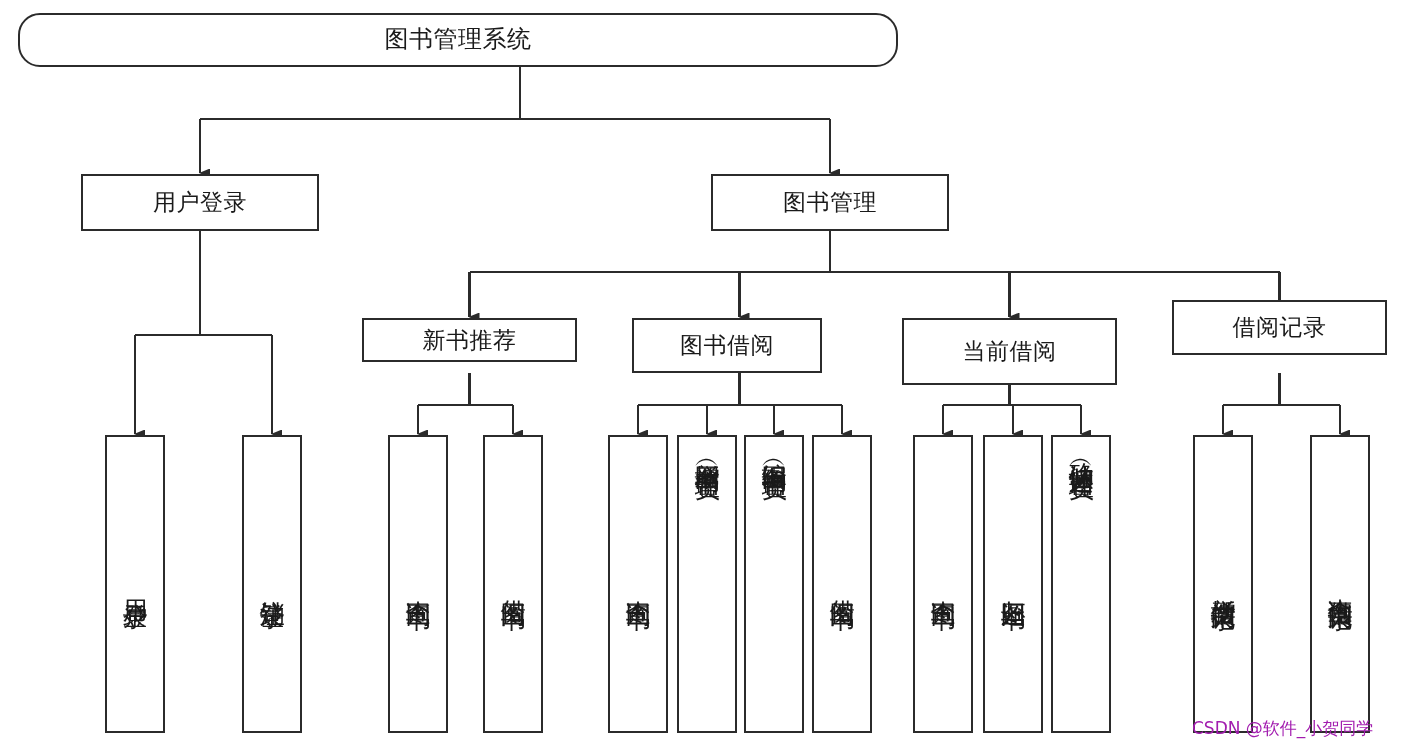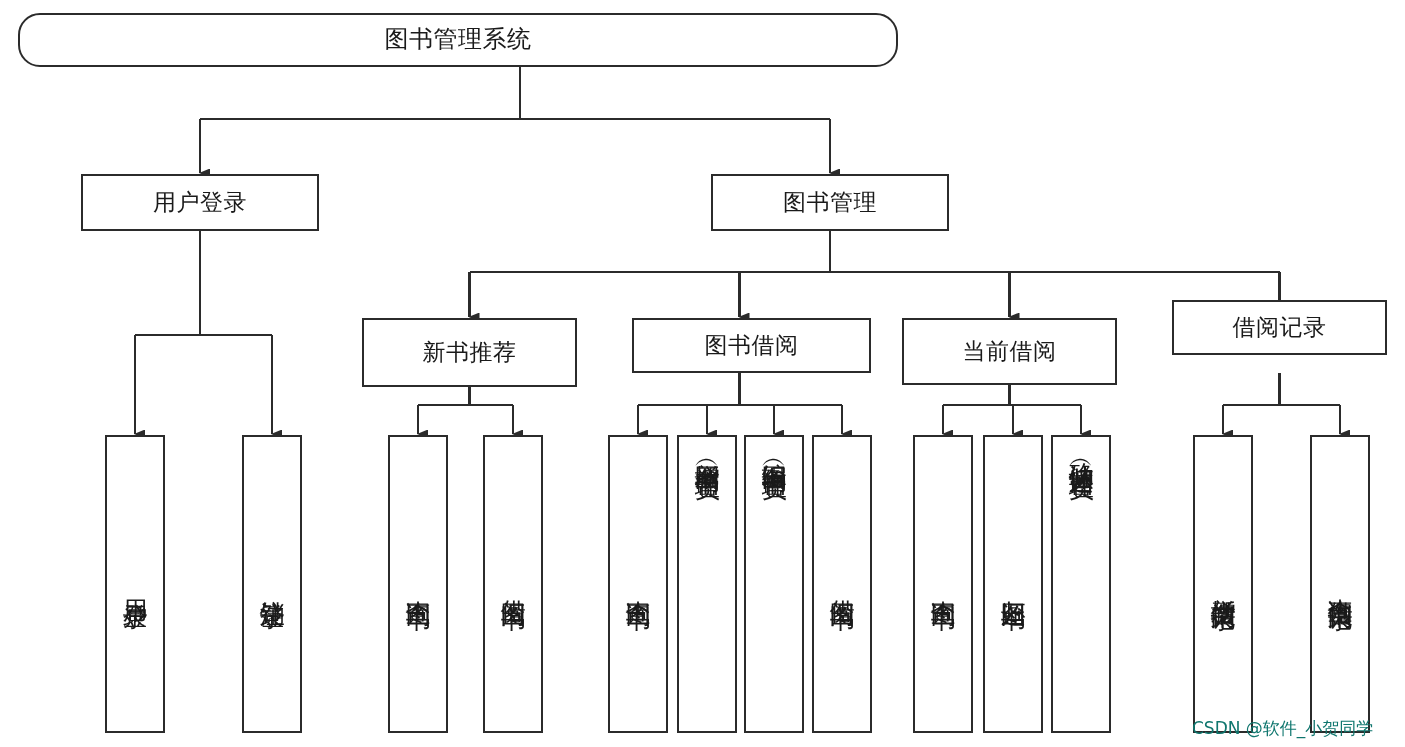--- a/index.html
+++ b/index.html
@@ -102,24 +102,24 @@
   <div id="node-layer">
       <div class="node-box horizontal root" style="left: 18px; top: 13px; width: 880px; height: 54px; border-radius: 22px;">
         <span class="node-label">图书管理系统</span>
       </div>
       <div class="node-box horizontal" style="left: 81px; top: 174px; width: 238px; height: 57px;">
         <span class="node-label">用户登录</span>
       </div>
       <div class="node-box horizontal" style="left: 711px; top: 174px; width: 238px; height: 57px;">
         <span class="node-label">图书管理</span>
       </div>
-      <div class="node-box horizontal" style="left: 362px; top: 318px; width: 215px; height: 69px;">
+      <div class="node-box horizontal" style="left: 362px; top: 318px; width: 215px; height: 44px;">
         <span class="node-label">新书推荐</span>
       </div>
-      <div class="node-box horizontal" style="left: 632px; top: 318px; width: 239px; height: 55px;">
+      <div class="node-box horizontal" style="left: 632px; top: 318px; width: 190px; height: 55px;">
         <span class="node-label">图书借阅</span>
       </div>
       <div class="node-box horizontal" style="left: 902px; top: 318px; width: 215px; height: 67px;">
         <span class="node-label">当前借阅</span>
       </div>
       <div class="node-box horizontal" style="left: 1172px; top: 300px; width: 215px; height: 55px;">
         <span class="node-label">借阅记录</span>
       </div>
       <div class="node-box vertical center-v" style="left: 105px; top: 435px; width: 60px; height: 298px;">
         <span class="node-label">用户登录</span>
@@ -155,14 +155,14 @@
         <span class="node-label">确认归还（管理员）</span>
       </div>
       <div class="node-box vertical center-v" style="left: 1193px; top: 435px; width: 60px; height: 298px;">
         <span class="node-label">新增借阅记录</span>
       </div>
       <div class="node-box vertical center-v" style="left: 1310px; top: 435px; width: 60px; height: 298px;">
         <span class="node-label">查询借阅记录</span>
       </div>
     </div>
 
-  <div id="watermark" style="left: 1192px; top: 717px; color: #0f766e;">CSDN @软件_小贺同学</div>
+  <div id="watermark" style="left: 1192px; top: 717px; color: #a21caf;">CSDN @软件_小贺同学</div>
 </div>
 
 </body></html>

